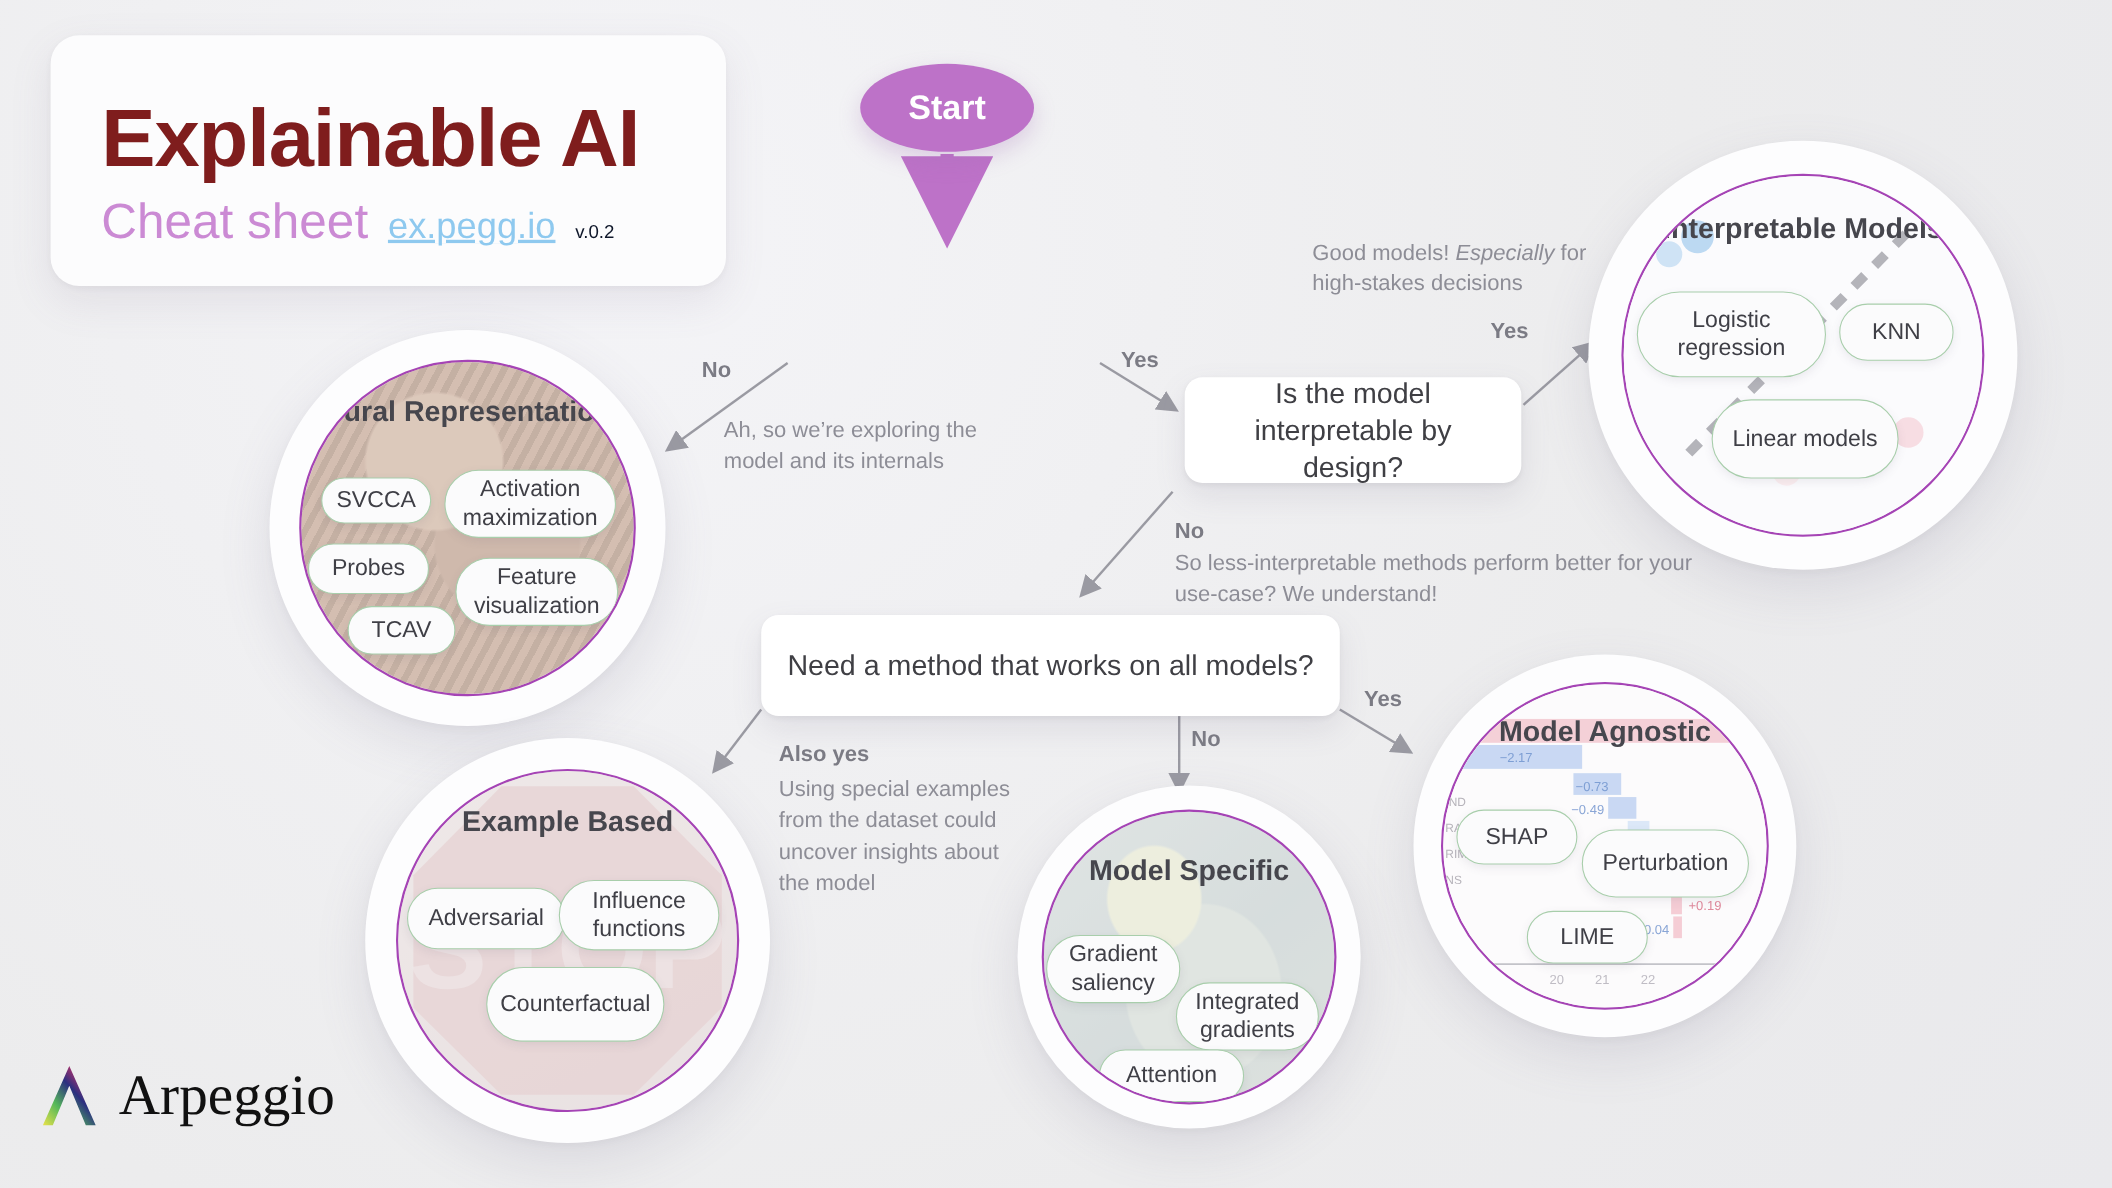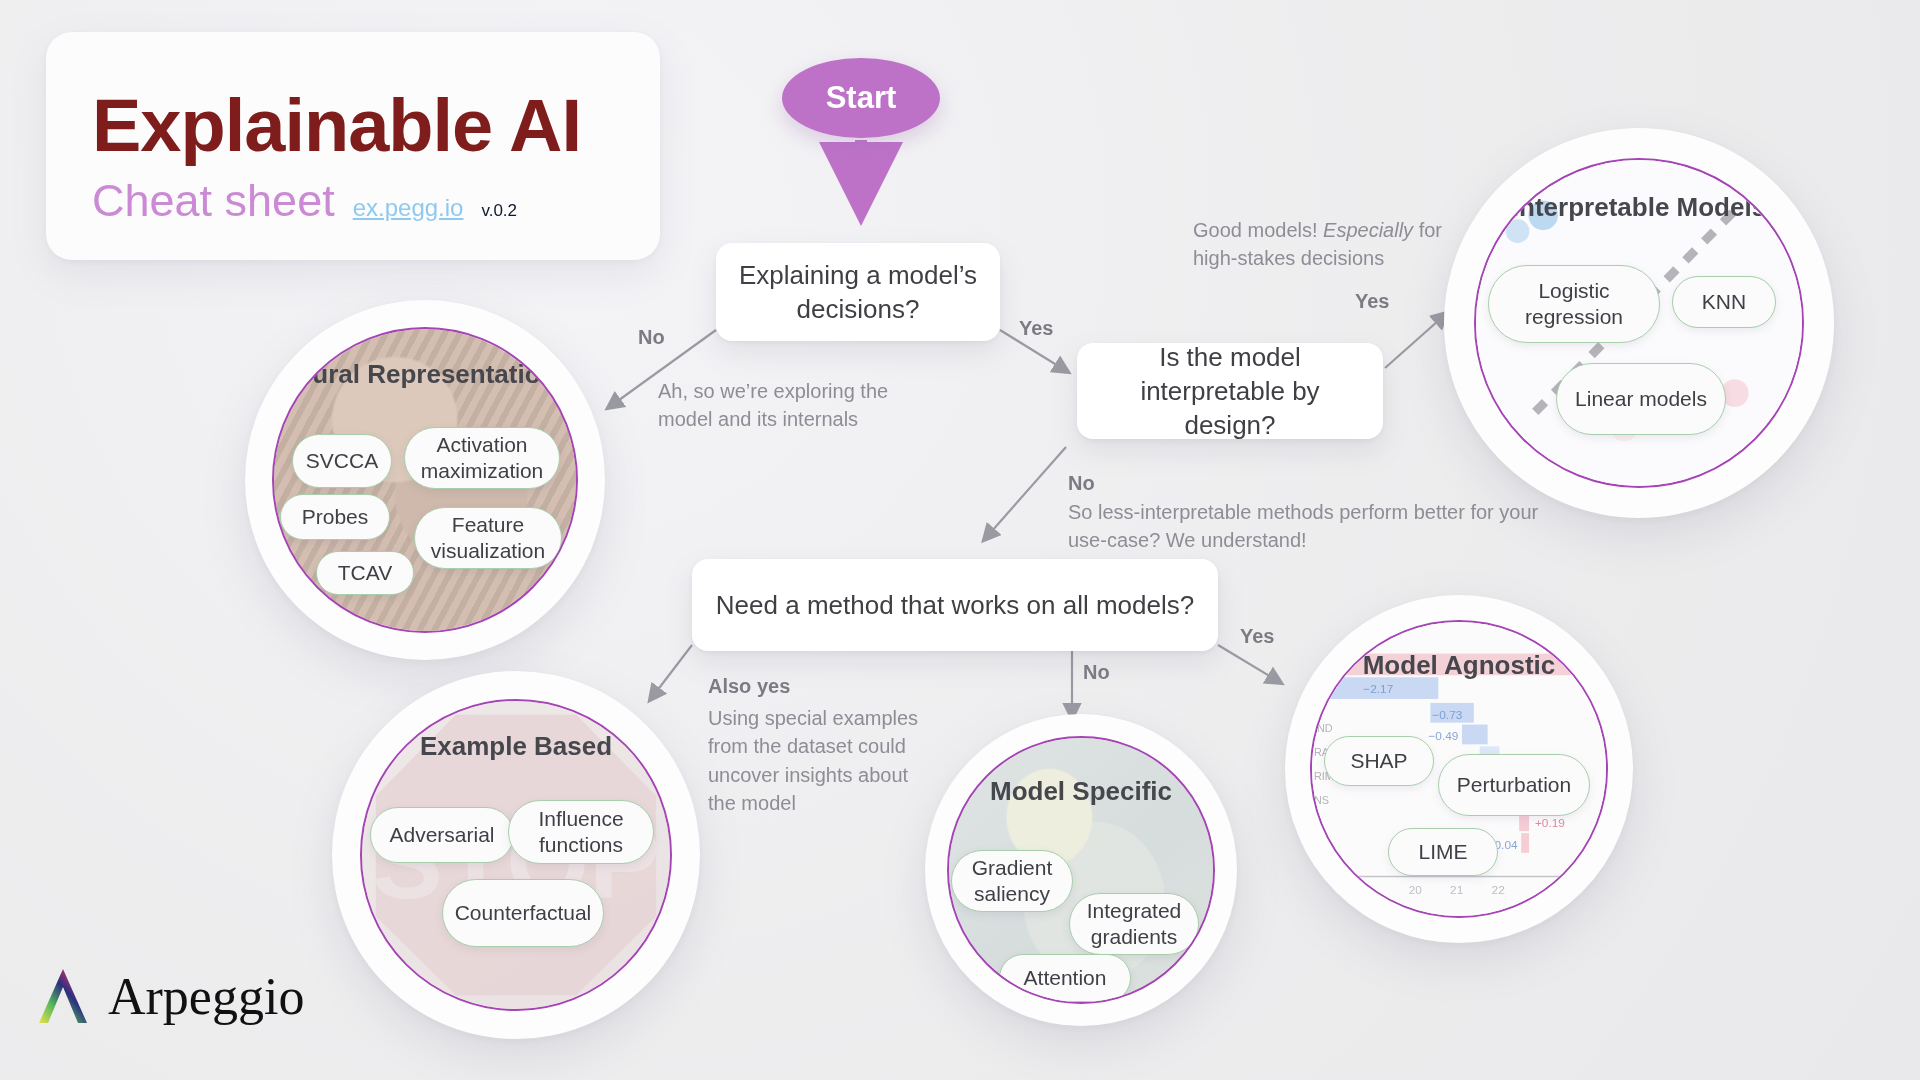--- a/index.html
+++ b/index.html
@@ -15,21 +15,21 @@
   
   .title-card {
     position: absolute; left: 46px; top: 32px; width: 614px; height: 228px;
     background: #fcfcfd; border-radius: 26px;
     box-shadow: 0 14px 38px rgba(120,110,140,.12), 0 2px 6px rgba(0,0,0,.04);
     padding: 58px 0 0 46px;
   }
   .title-main { font-size: 74px; font-weight: bold; color: #7f1d1d; letter-spacing: -1px; line-height: .98; }
   .title-sub-row { display: flex; align-items: baseline; margin-top: 12px; }
   .title-sub { font-size: 45px; color: #cb8ad4; font-weight: 400; }
-  .title-link { font-size: 24px; color: #8ec9ef; text-decoration: underline; margin-left: 18px; }
+  .title-link { font-size: 33px; color: #8ec9ef; text-decoration: underline; margin-left: 18px; }
   .title-ver { font-size: 17px; color: #0f172a; margin-left: 18px; }
 
   
   .start-node {
     position: absolute; left: 782px; top: 58px; width: 158px; height: 80px;
     background: #bd72c8; border-radius: 50%;
     display: flex; align-items: center; justify-content: center;
     box-shadow: 0 8px 20px rgba(160,110,180,.28);
   }
   .start-node span { color: #fff; font-size: 31px; font-weight: bold; }
@@ -109,21 +109,20 @@
       <span class="title-sub">Cheat sheet</span>
       <a class="title-link" href="#">ex.pegg.io</a>
       <span class="title-ver">v.0.2</span>
     </div>
   </div>
 
   <div class="start-node">
     <span>Start</span>
   </div>
 
-  <div class="dbox" id="dbox1">Explaining a model’s decisions?</div>
   <div class="dbox" id="dbox3">Need a method that works on all models?</div>
   <div class="dbox" id="dbox2">Is the model interpretable by design?</div>
 
   <div class="elabel" style="left:638px; top:326px;">No</div>
   <div class="elabel" style="left:1019px; top:317px;">Yes</div>
   <div class="elabel" style="left:1355px; top:290px;">Yes</div>
   <div class="elabel" style="left:1068px; top:472px;">No</div>
   <div class="elabel" style="left:708px; top:675px;">Also yes</div>
   <div class="elabel" style="left:1083px; top:661px;">No</div>
   <div class="elabel" style="left:1240px; top:625px;">Yes</div>
@@ -139,21 +138,21 @@
   <div class="annot" style="left:708px; top:704px; width:215px;">Using special examples from the dataset could uncover insights about the model</div>
 
   <div class="circle-wrap" style="left:245px; top:300px; width:360px; height:360px;">
     <div class="circle-inner" style="width:306px; height:306px;">
       <div class="circ-bg" style="background:
              radial-gradient(circle at 40% 30%, #c7a58c 0 22%, transparent 23%),
              radial-gradient(circle at 62% 55%, #b08b73 0 26%, transparent 27%),
              repeating-linear-gradient(118deg, #b9937b 0 7px, #9d7a63 7px 13px),
              linear-gradient(160deg,#c9ab94,#8e7461);"></div>
       <div class="circ-title" style="top:30px;">Neural Representations</div>
-      <div class="pill" style="left:18px;  top:105px; width:100px; height:54px;">SVCCA</div>
+      <div class="pill" style="left:18px;  top:105px; width:100px; height:42px;">SVCCA</div>
       <div class="pill" style="left:130px; top:98px;  width:156px; height:62px;">Activation maximization</div>
       <div class="pill" style="left:6px;   top:165px; width:110px; height:46px;">Probes</div>
       <div class="pill" style="left:140px; top:178px; width:148px; height:62px;">Feature visualization</div>
       <div class="pill" style="left:42px;  top:222px; width:98px;  height:44px;text-align:right;">TCAV</div>
     </div>
   </div>
 
   <div class="circle-wrap" style="left:1444px; top:128px; width:390px; height:390px;">
     <div class="circle-inner" style="width:330px; height:330px;">
       <div class="circ-bg" style="background:#fbfbfd; opacity:1;">

